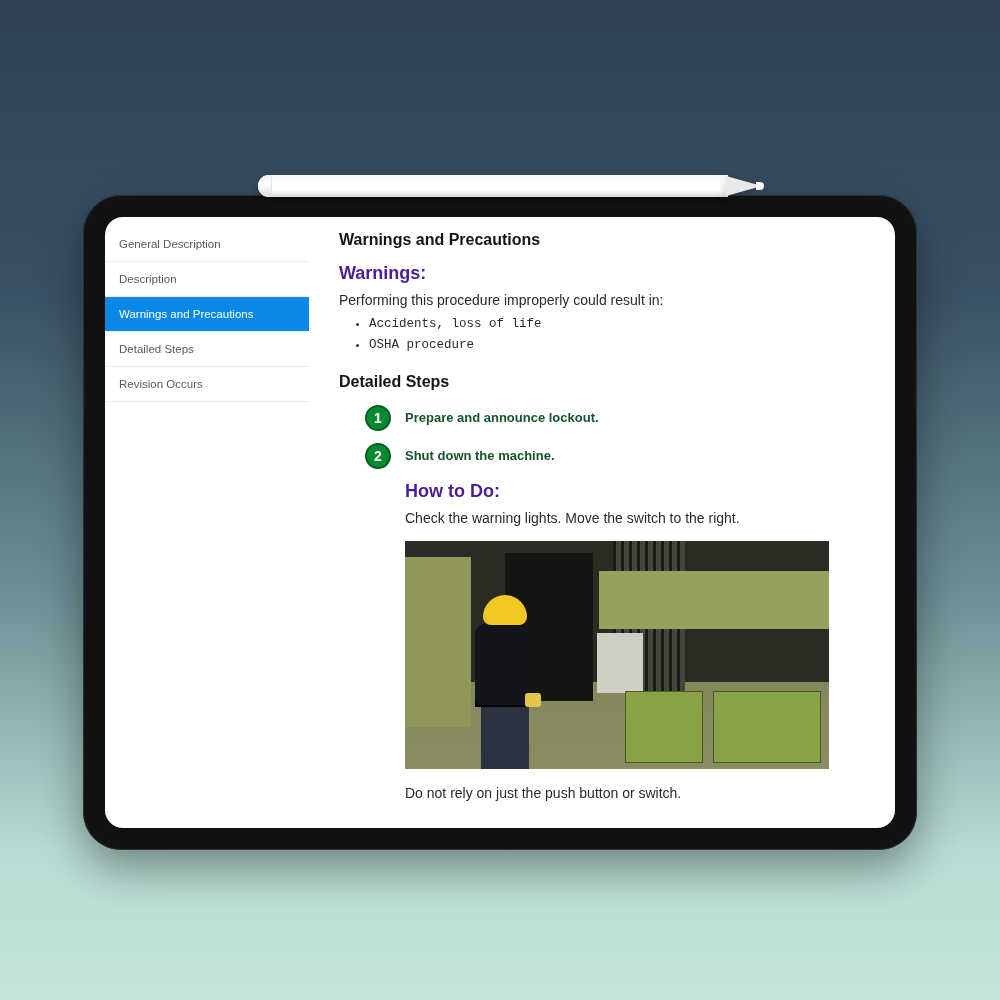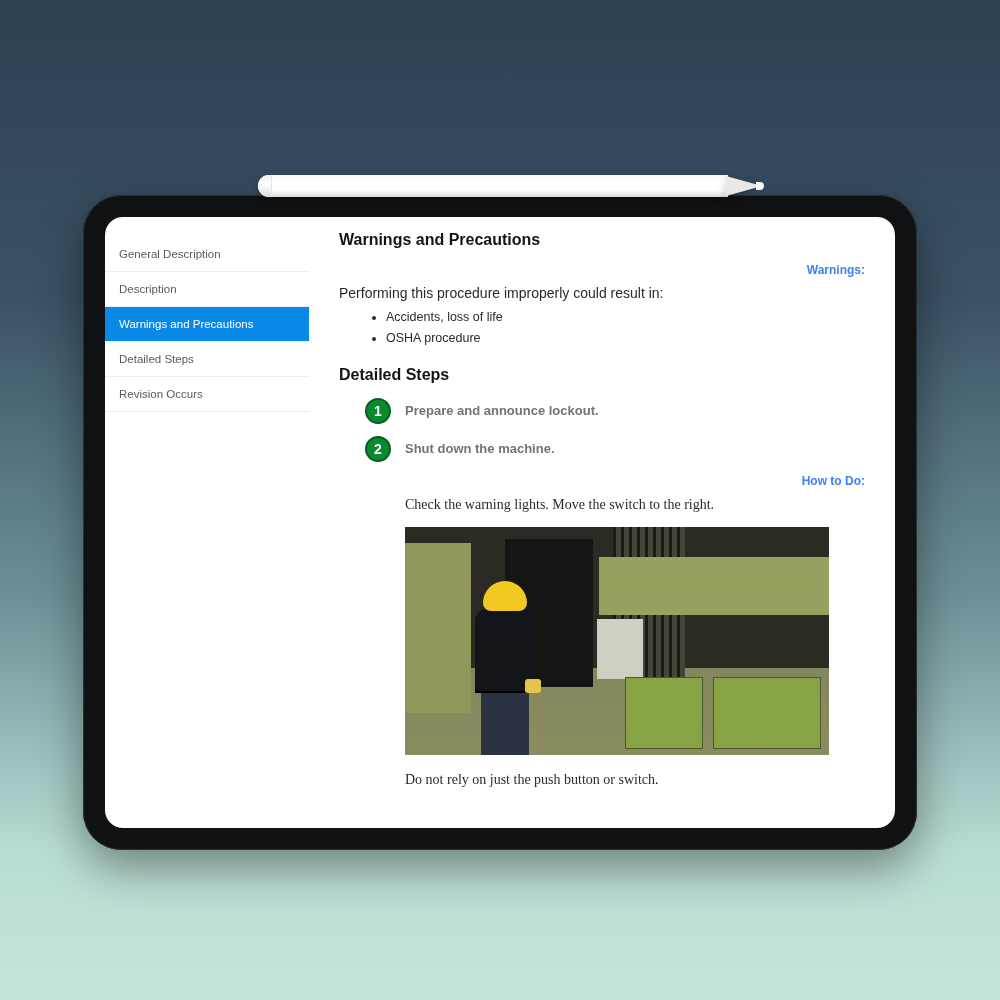--- a/index.html
+++ b/index.html
@@ -78,21 +78,21 @@
     border-radius: 18px;
     display: flex;
     overflow: hidden;
     position: relative;
   }
 
   
   .sidebar {
     width: 204px;
     flex-shrink: 0;
-    padding-top: 20px;
+    padding-top: 10px;
   }
   .sidebar-item {
     padding: 11px 14px;
     font-size: 11.5px;
     color: #5a5a5a;
     border-bottom: 1px solid #eeeeee;
     cursor: pointer;
   }
   .sidebar-item.active {
     background: #0a88e8;
@@ -107,35 +107,35 @@
     overflow: hidden;
     color: #1a1a1a;
   }
   .section-heading {
     font-size: 16px;
     font-weight: 700;
     color: #141414;
     margin-bottom: 14px;
   }
   .sub-heading {
-    font-size: 12px;
+    font-size: 18px;
     font-weight: 700;
-    color: #3b82f6;
+    color: #4c1d95;
     margin-bottom: 6px;
-    text-align: right;
   }
   .body-text {
     font-size: 14px;
     color: #2a2a2a;
     margin-bottom: 4px;
     line-height: 1.5;
   }
   .bullet-list {
-    margin-left: 47px;
+    margin-left: 30px;
     margin-bottom: 18px;
+    font-family: Liberation Mono, monospace;
   }
   .bullet-list li {
     font-size: 12.5px;
     color: #2a2a2a;
     margin-bottom: 2px;
     line-height: 1.5;
   }
   .steps-block {
     margin-left: 26px;
     margin-top: 14px;
@@ -156,27 +156,27 @@
     align-items: center;
     justify-content: center;
     color: #fff;
     font-weight: 700;
     font-size: 14px;
     flex-shrink: 0;
   }
   .step-title {
     font-size: 13px;
     font-weight: 700;
-    color: #737373;
+    color: #14532d;
   }
   .step-detail {
     margin-left: 40px;
   }
   .step-detail .sub-heading { margin-top: 4px; }
-  .step-detail .body-text { margin-bottom: 12px; font-family: Liberation Serif, serif; }
+  .step-detail .body-text { margin-bottom: 12px; }
 
   
   .illustration {
     width: 424px;
     height: 228px;
     margin-bottom: 14px;
     position: relative;
     overflow: hidden;
     background: linear-gradient(to bottom, #2b2b24 0%, #2b2b24 62%, #84865d 62%, #8a8c60 100%);
   }

